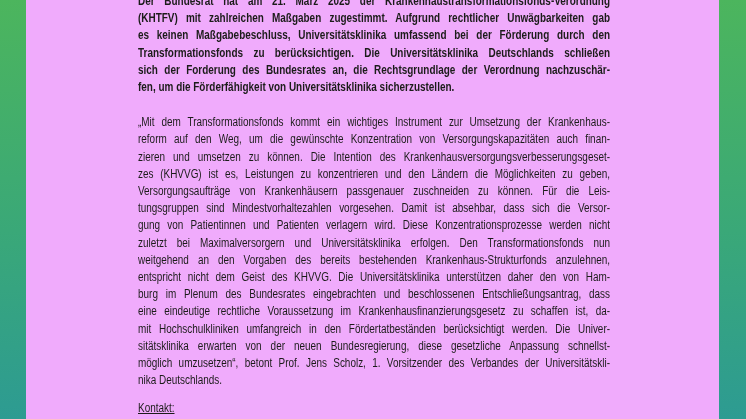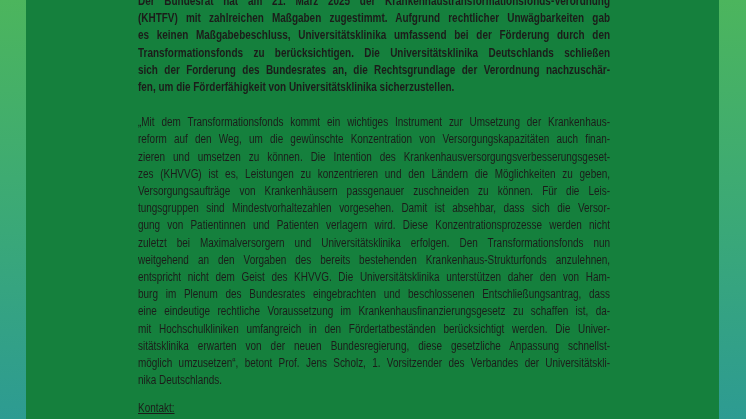--- a/index.html
+++ b/index.html
@@ -5,21 +5,21 @@
   html, body {
     margin: 0; padding: 0;
     width: 746px; height: 419px;
     overflow: hidden;
     background: #ffffff;
     font-family: "Liberation Sans", sans-serif;
   }
   .page {
     position: relative;
     width: 746px; height: 419px;
-    background: #15803d;
+    background: #f0abfc;
     overflow: hidden;
   }
   .accent-bar {
     position: absolute; top: 0; height: 419px;
     background: linear-gradient(180deg, #4cb55d 0%, #3aa878 55%, #2d9b92 100%);
   }
   .accent-bar.left  { left: 0;  width: 26px; }
   .accent-bar.right { right: 0; width: 27px; }
 
   .text-col {

